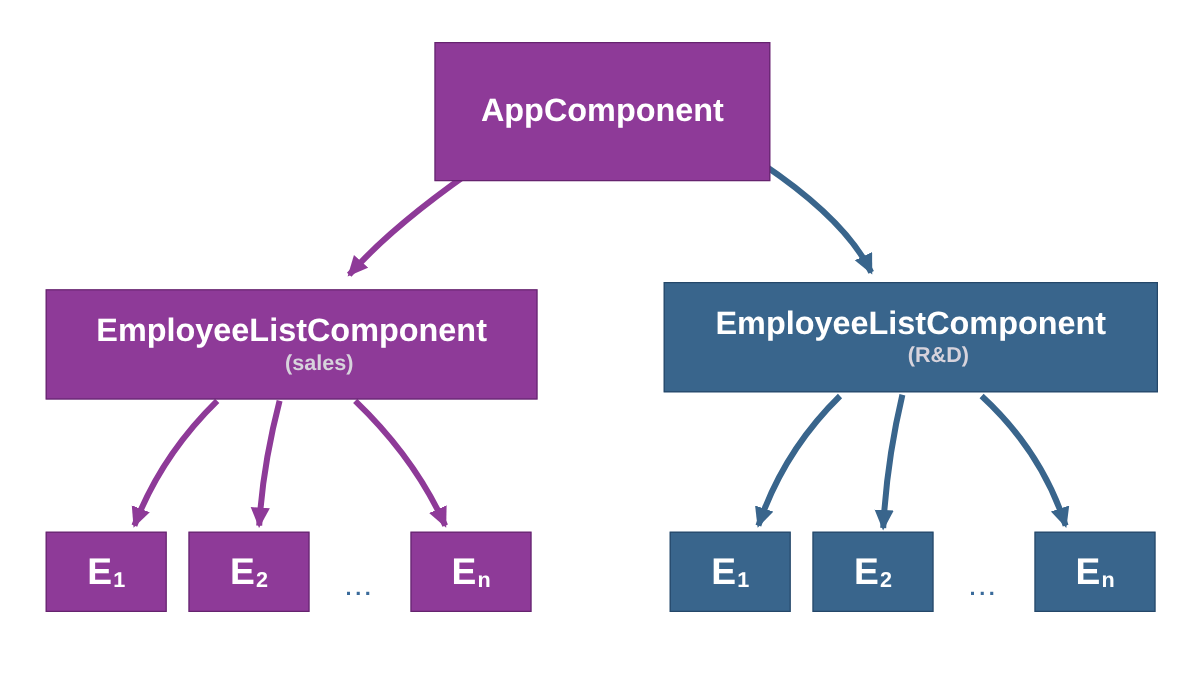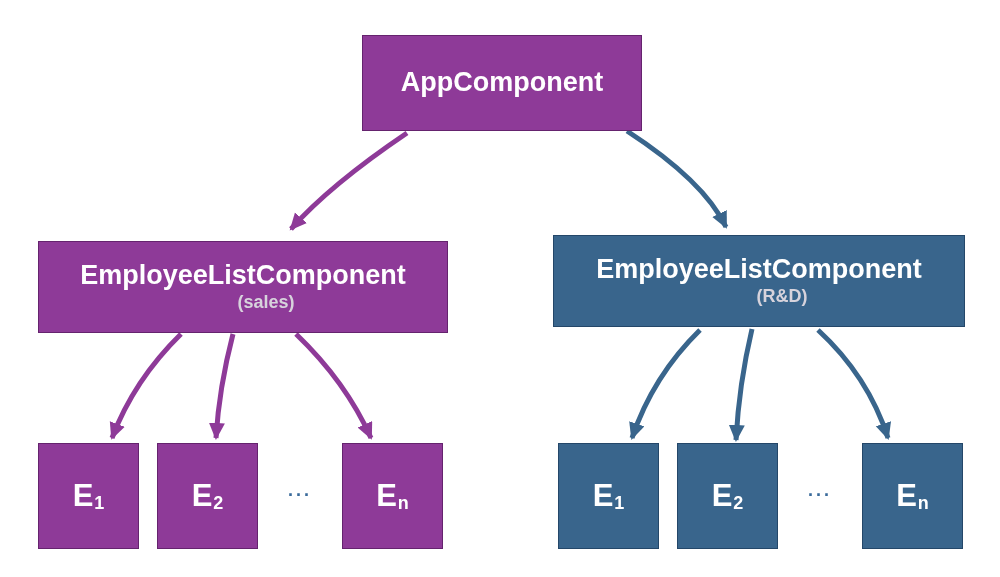--- a/index.html
+++ b/index.html
@@ -30,31 +30,31 @@
     flex-direction: column;
     align-items: center;
     justify-content: center;
     color: var(--node_text, #ffffff);
     font-weight: bold;
     text-align: center;
   }
   .node--purple { background: var(--purple, #8e3a98); border: 1px solid rgba(52, 8, 60, 0.45); }
   .node--blue   { background: var(--blue, #39658c);   border: 1px solid rgba(10, 35, 62, 0.45); }
 
-  .node-app   { left: 362px; top: 35px;  width: 280px; height: 96px; }
+  .node-app   { left: 362px; top: 35px;  width: 280px; height: 116px; }
   .node-sales { left: 38px;  top: 241px; width: 410px; height: 92px; }
   .node-rnd   { left: 553px; top: 235px; width: 412px; height: 92px; }
 
   .node-title    { font-size: 27px; line-height: 1.1; }
   .node-subtitle { font-size: 18px; line-height: 1.1; margin-top: 3px; color: var(--subtitle, #d7d3dc); margin-left: 46px; }
 
   .child {
     top: 443px;
     width: 101px;
-    height: 106px;
+    height: 67px;
     font-size: 31px;
   }
   .child-s1 { left: 38px; }
   .child-s2 { left: 157px; }
   .child-sn { left: 342px; }
   .child-r1 { left: 558px; }
   .child-r2 { left: 677px; }
   .child-rn { left: 862px; }
 
   .sub {

